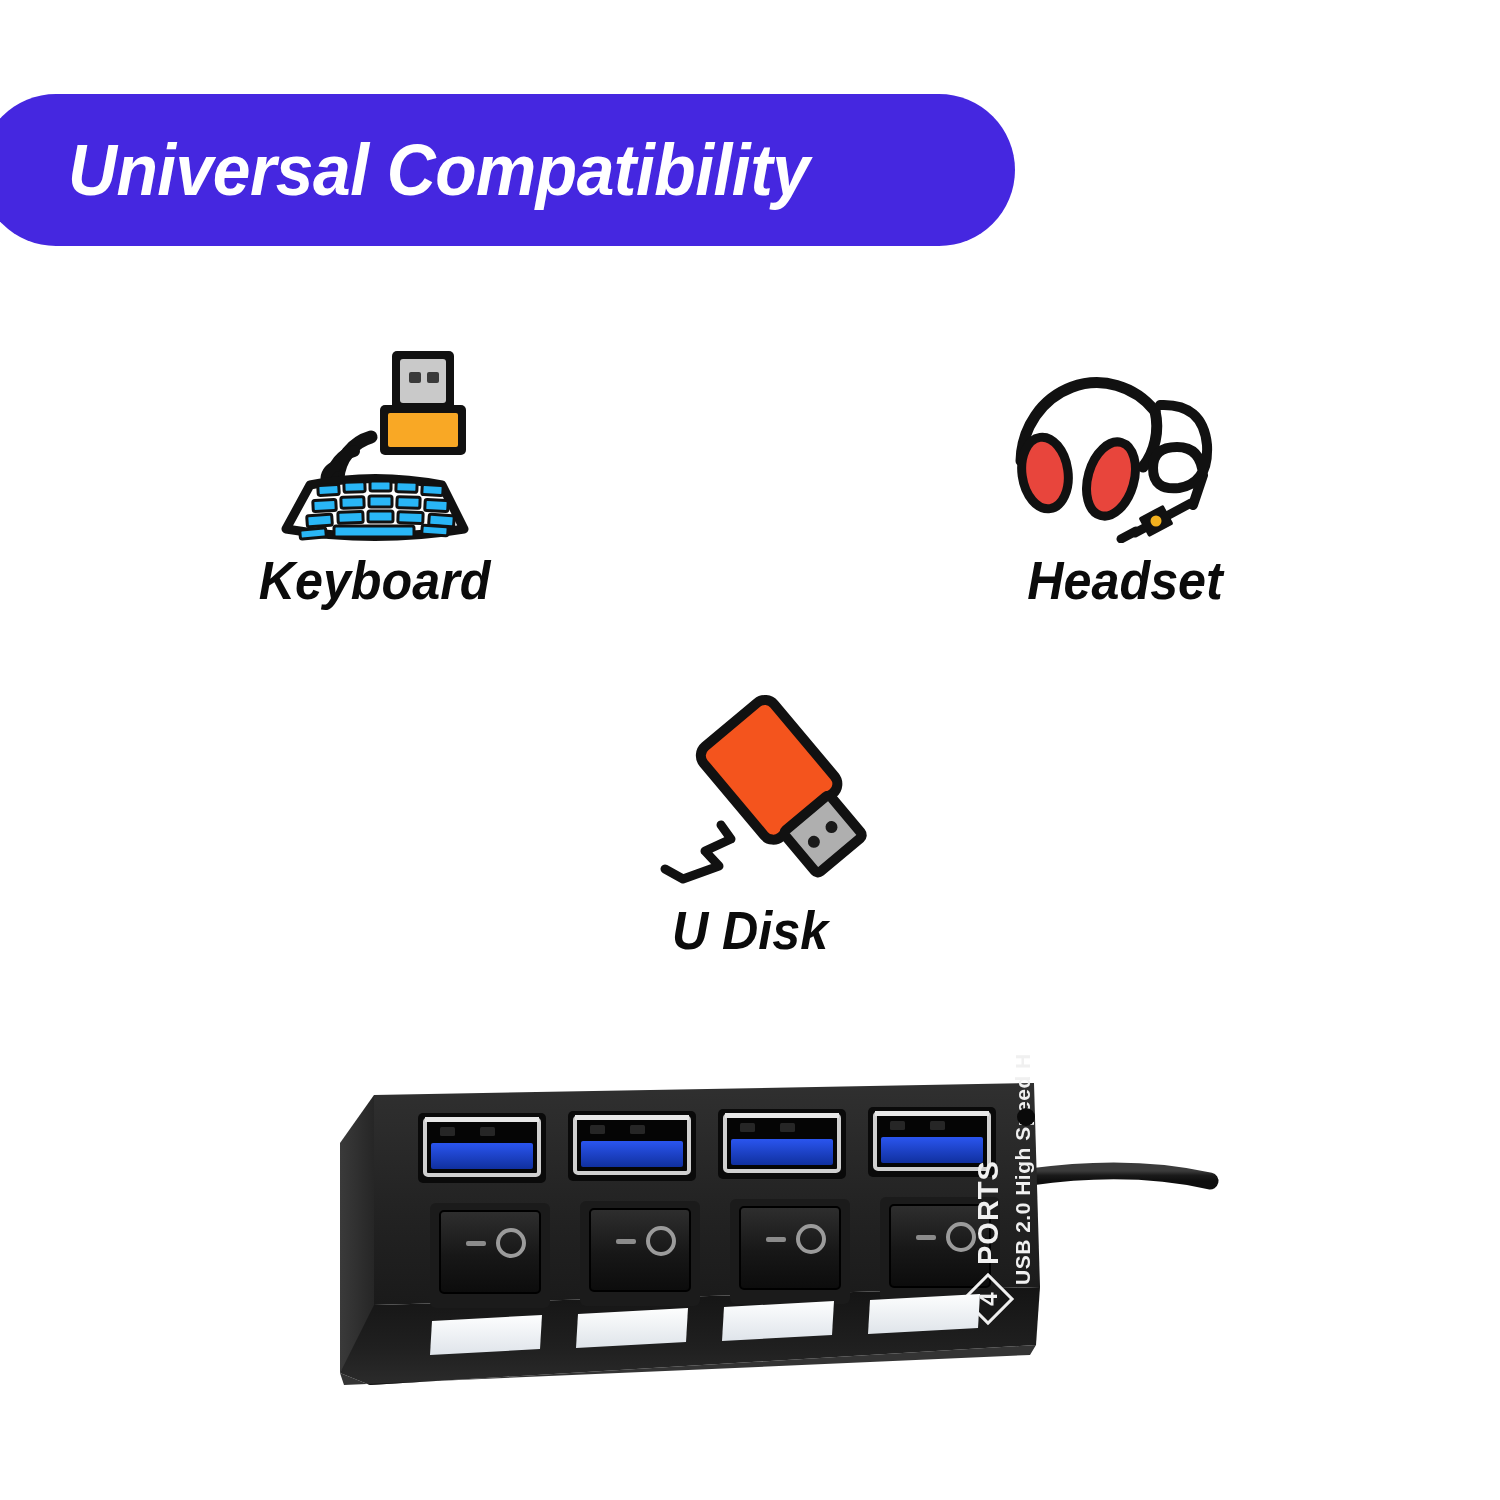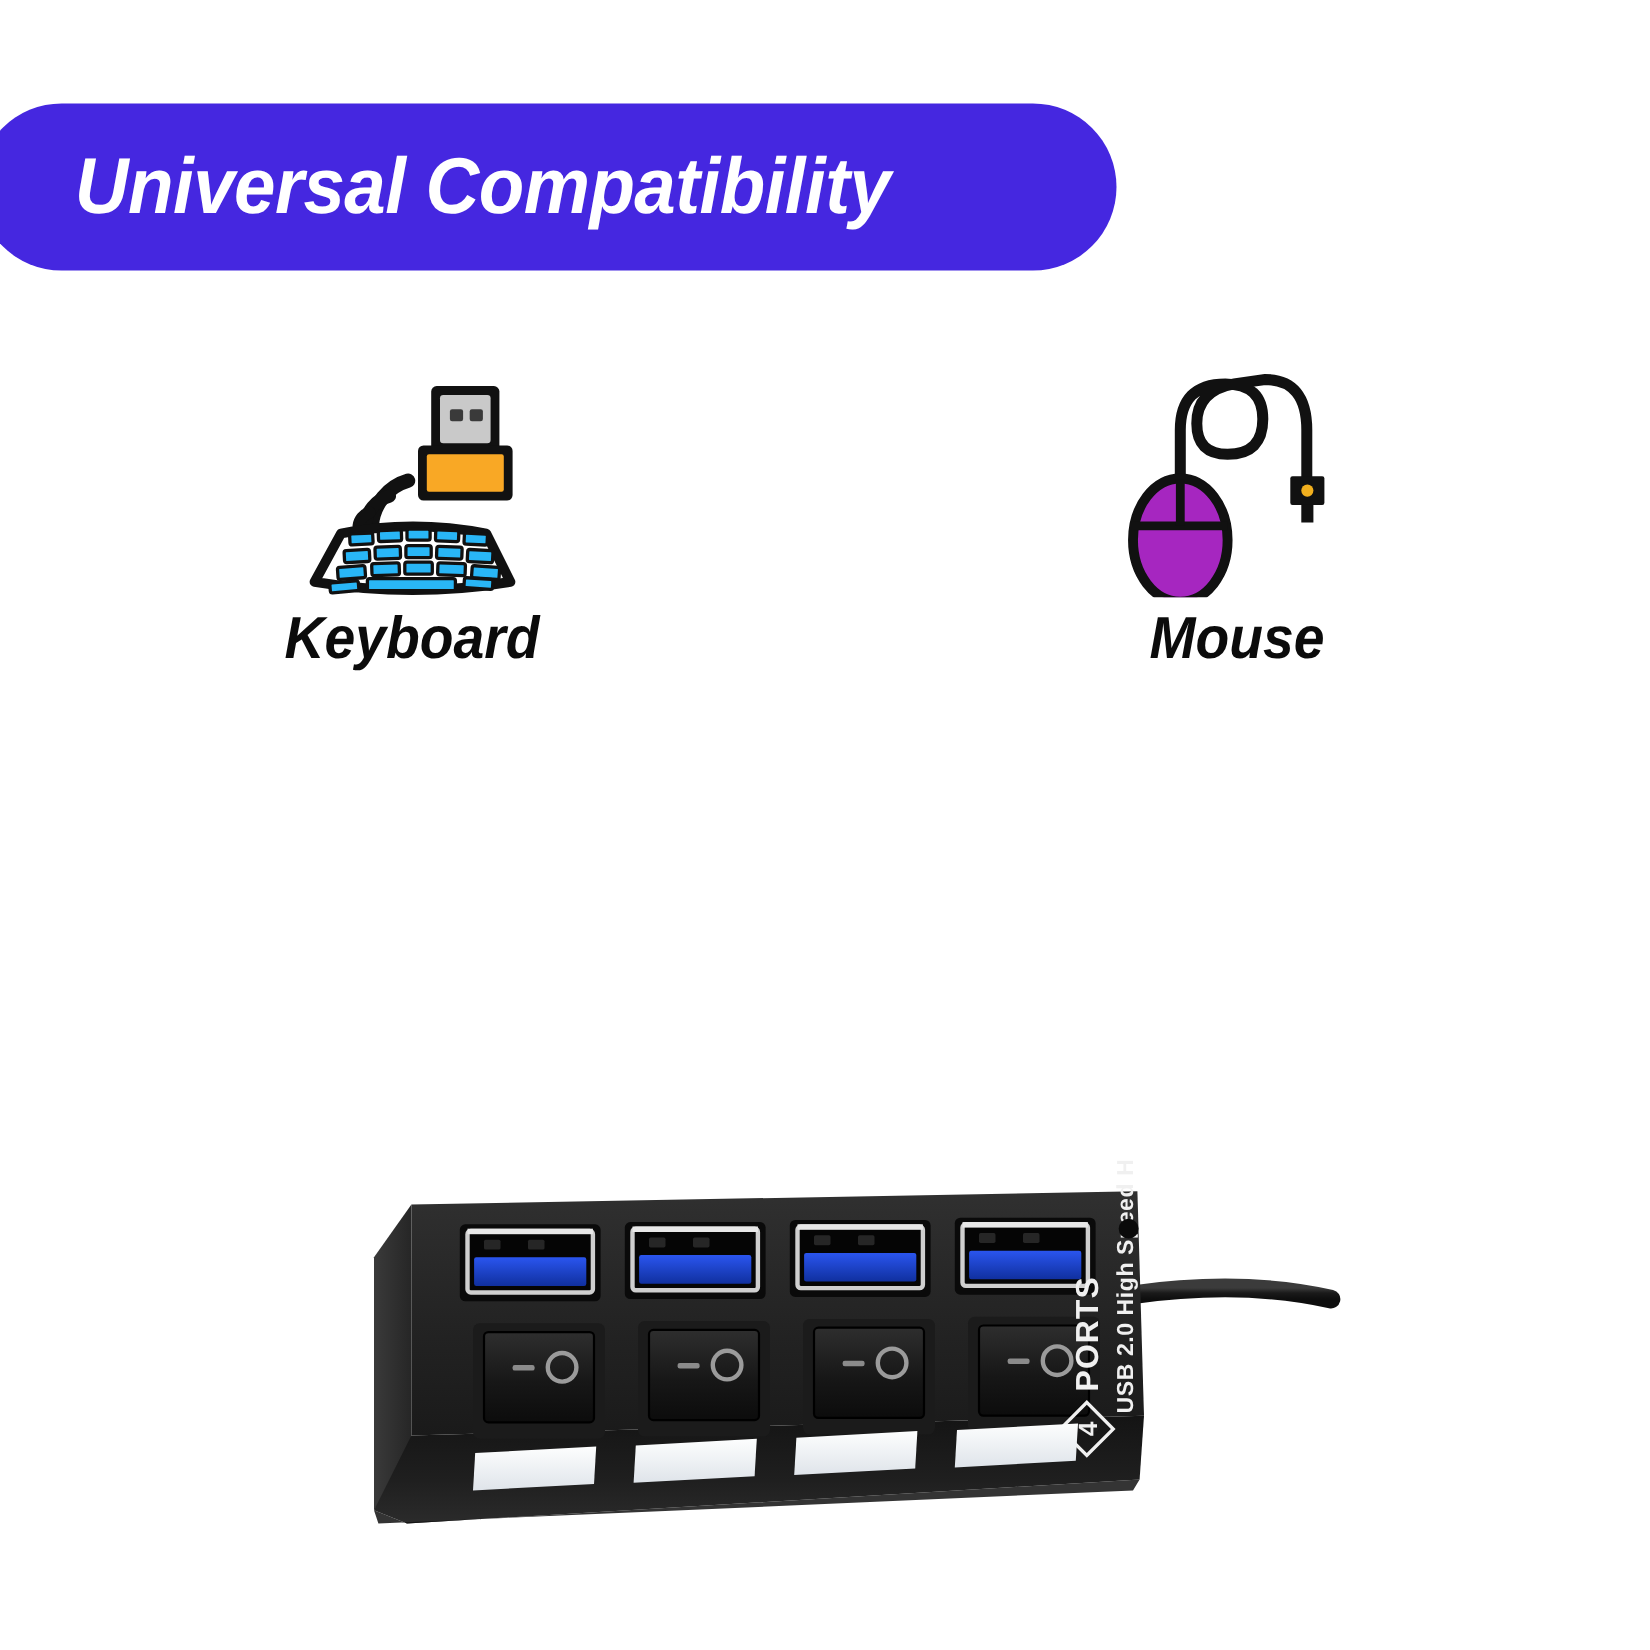--- a/index.html
+++ b/index.html
@@ -147,42 +147,62 @@
               <rect x="50" y="196" width="26" height="9" rx="2" transform="rotate(-5 63 200)"></rect>
               <rect x="84" y="193" width="80" height="11" rx="2"></rect>
               <rect x="172" y="193" width="26" height="9" rx="2" transform="rotate(4 185 197)"></rect>
             </g>
           </g>
         </svg>
       </div>
       <div class="icon-label">Keyboard</div>
     </div>
 
+
     <div class="grid-cell">
       <div class="icon-art">
-        <svg width="230" height="210" viewBox="0 0 230 210">
-
-          <path d="M63 150 L63 58 Q63 16 104 16 Q138 16 138 48 Q138 80 106 80 Q78 80 78 52 Q78 22 112 16 L140 12 Q178 12 178 58 L178 104" fill="none" stroke="#111111" stroke-width="10" stroke-linecap="round"></path>
-
-          <rect x="163" y="100" width="31" height="26" rx="2" fill="#111111"></rect>
-          <circle cx="178.5" cy="113" r="5.5" fill="#F2B01E"></circle>
-          <rect x="173" y="126" width="11" height="16" fill="#111111"></rect>
-
-          <ellipse cx="63" cy="158" rx="43" ry="56" fill="#A626C0" stroke="#111111" stroke-width="9"></ellipse>
-          <path d="M20 145 L106 145" stroke="#111111" stroke-width="8"></path>
-          <path d="M63 103 L63 145" stroke="#111111" stroke-width="8"></path>
+        <svg width="245" height="210" viewBox="0 0 245 210">
+
+          <path d="M18 128 A 76 80 0 0 1 152 78" fill="none" stroke="#111111" stroke-width="11" stroke-linecap="round"></path>
+          <path d="M152 78 A 56 62 0 0 1 140 134" fill="none" stroke="#111111" stroke-width="11" stroke-linecap="round"></path>
+
+          <ellipse cx="42" cy="140" rx="23" ry="36" fill="#E8453C" stroke="#111111" stroke-width="9" transform="rotate(-8 42 140)"></ellipse>
+          <ellipse cx="108" cy="146" rx="23" ry="38" fill="#E8453C" stroke="#111111" stroke-width="9" transform="rotate(16 108 146)"></ellipse>
+
+          <path d="M157 72 Q200 70 204 112 Q206 150 176 155 Q150 158 150 135 Q150 114 174 114 Q198 114 200 142 L190 172" fill="none" stroke="#111111" stroke-width="10" stroke-linecap="round"></path>
+          <path d="M188 170 L132 200" fill="none" stroke="#111111" stroke-width="9" stroke-linecap="round"></path>
+
+          <rect x="139" y="177" width="28" height="22" rx="2" fill="#111111" transform="rotate(-28 153 188)"></rect>
+          <circle cx="153" cy="188" r="5.5" fill="#F2B01E"></circle>
+          <path d="M133 198 L118 206" stroke="#111111" stroke-width="9" stroke-linecap="round"></path>
         </svg>
       </div>
-      <div class="icon-label">Mouse</div>
+      <div class="icon-label">Headset</div>
     </div>
-
   </div>
 
   <div class="grid-row row2">
 
+    <div class="grid-cell">
+      <div class="icon-art">
+        <svg width="250" height="220" viewBox="0 0 250 220">
+          <g transform="rotate(-40 140 95)">
+
+            <rect x="96" y="40" width="92" height="118" rx="12" fill="#F4541D" stroke="#111111" stroke-width="10"></rect>
+
+            <rect x="112" y="156" width="60" height="54" rx="4" fill="#AFAFAF" stroke="#111111" stroke-width="10"></rect>
+            <circle cx="130" cy="183" r="6" fill="#1a1a1a"></circle>
+            <circle cx="153" cy="183" r="6" fill="#1a1a1a"></circle>
+          </g>
+
+          <path d="M96 152 L106 166 L80 178 L94 193 L58 206 L40 196" fill="none" stroke="#111111" stroke-width="9" stroke-linecap="round" stroke-linejoin="round"></path>
+        </svg>
+      </div>
+      <div class="icon-label">U Disk</div>
+    </div>
 
 
   </div>
 </div>
 
 <div id="product-photo">
   <svg width="920" height="400" viewBox="0 0 920 400">
     <defs>
       <linearGradient id="topFace" x1="0" y1="0" x2="0" y2="1">
         <stop offset="0%" stop-color="#303030"></stop>

